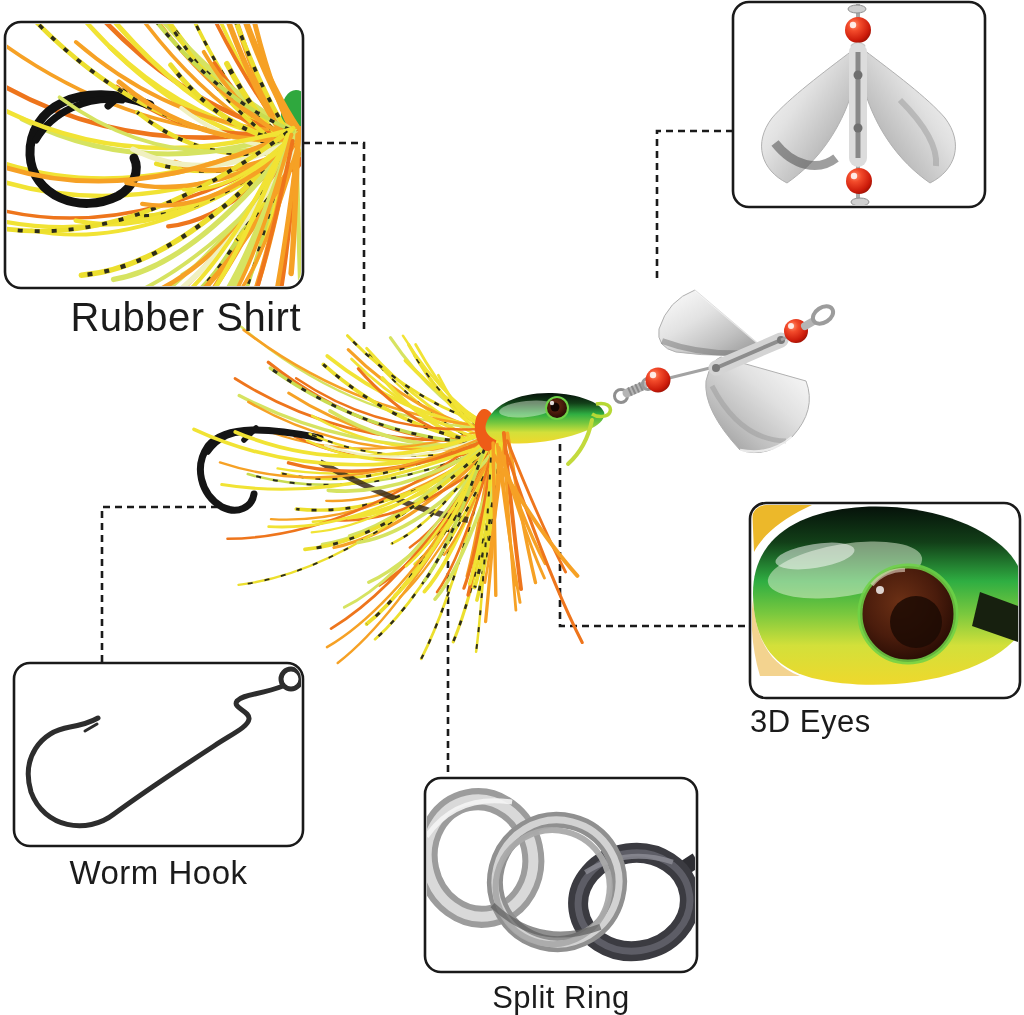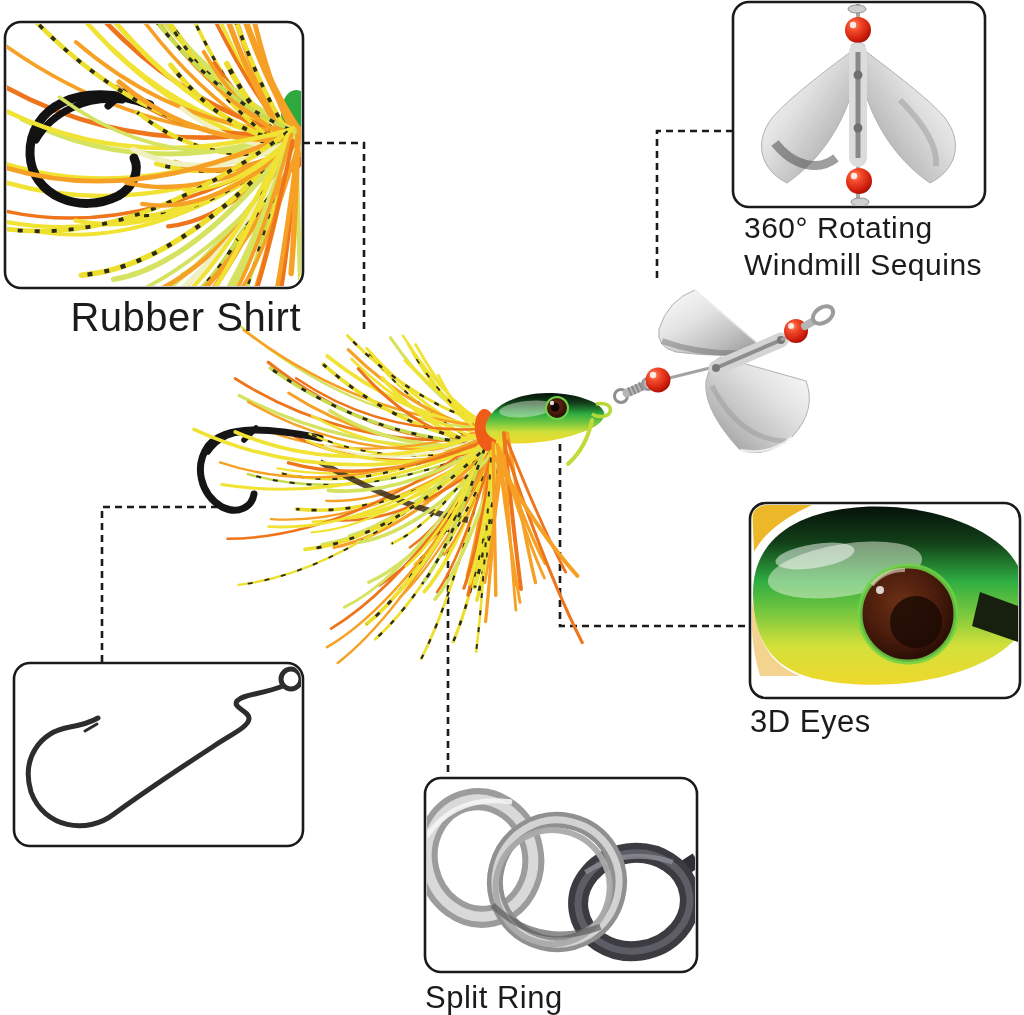--- a/index.html
+++ b/index.html
@@ -14,21 +14,21 @@
   }
   .stage svg{position:absolute;left:0;top:0;pointer-events:none;}
   .label{
     position:absolute;color:var(--label);letter-spacing:.5px;
     font-family:"Liberation Sans", sans-serif;line-height:1.12;
   }
   #lab-rubber {left:5px;  top:295px;width:296px;text-align:right;font-size:40px;}
   #lab-windmill{left:744px;top:209px;font-size:30px;line-height:37px;white-space:nowrap;}
   #lab-eyes   {left:750px;top:705px;width:270px;text-align:left;font-size:31px;}
   #lab-hook   {left:14px; top:855px;width:289px;text-align:center;font-size:33px;}
-  #lab-split  {left:425px;top:981px;width:272px;text-align:left;font-size:31px;}
+  #lab-split  {left:425px;top:981px;width:272px;text-align:center;font-size:31px;}
   .box{fill:#ffffff;stroke:var(--outline);stroke-width:2.6px;}
   .co{fill:none;stroke:var(--outline);stroke-width:2.6px;stroke-dasharray:7 5;}
   .wire{stroke:#a3a3a3;fill:none;}
   .lineart{stroke:#2d2d2d;fill:none;stroke-linecap:round;stroke-linejoin:round;}
 </style>
 </head>
 <body>
 
 <div class="stage">
 
@@ -427,20 +427,17 @@
       <line class="wire" x1="781" y1="340" x2="791" y2="335" stroke-width="3"></line>
       <circle cx="796" cy="331" r="12" fill="url(#gBead)"></circle>
       <circle cx="791" cy="326" r="3" fill="#ffffff" opacity="0.85"></circle>
       <line x1="805" y1="326" x2="812" y2="322" stroke="#b5b5b5" stroke-width="8" stroke-linecap="round"></line>
       <ellipse cx="823" cy="315" rx="11" ry="7.5" fill="none" stroke="#9c9c9c" stroke-width="4" transform="rotate(-33 823 315)"></ellipse>
     </g>
   </g>
 </svg>
 
 <div class="label" id="lab-rubber">Rubber Shirt</div>
-<div class="label" id="lab-windmill">
-  <div>360° Rotating</div>
-  <div>Windmill Sequins</div>
+<div class="label" id="lab-eyes">3D Eyes</div>
+<div class="label" id="lab-hook">Worm Hook</div>
+<div class="label" id="lab-split">Split Ring</div>
+
 </div>
-<div class="label" id="lab-eyes">3D Eyes</div>
-<div class="label" id="lab-split">Split Ring</div>
-
-</div>
 
 </body></html>

